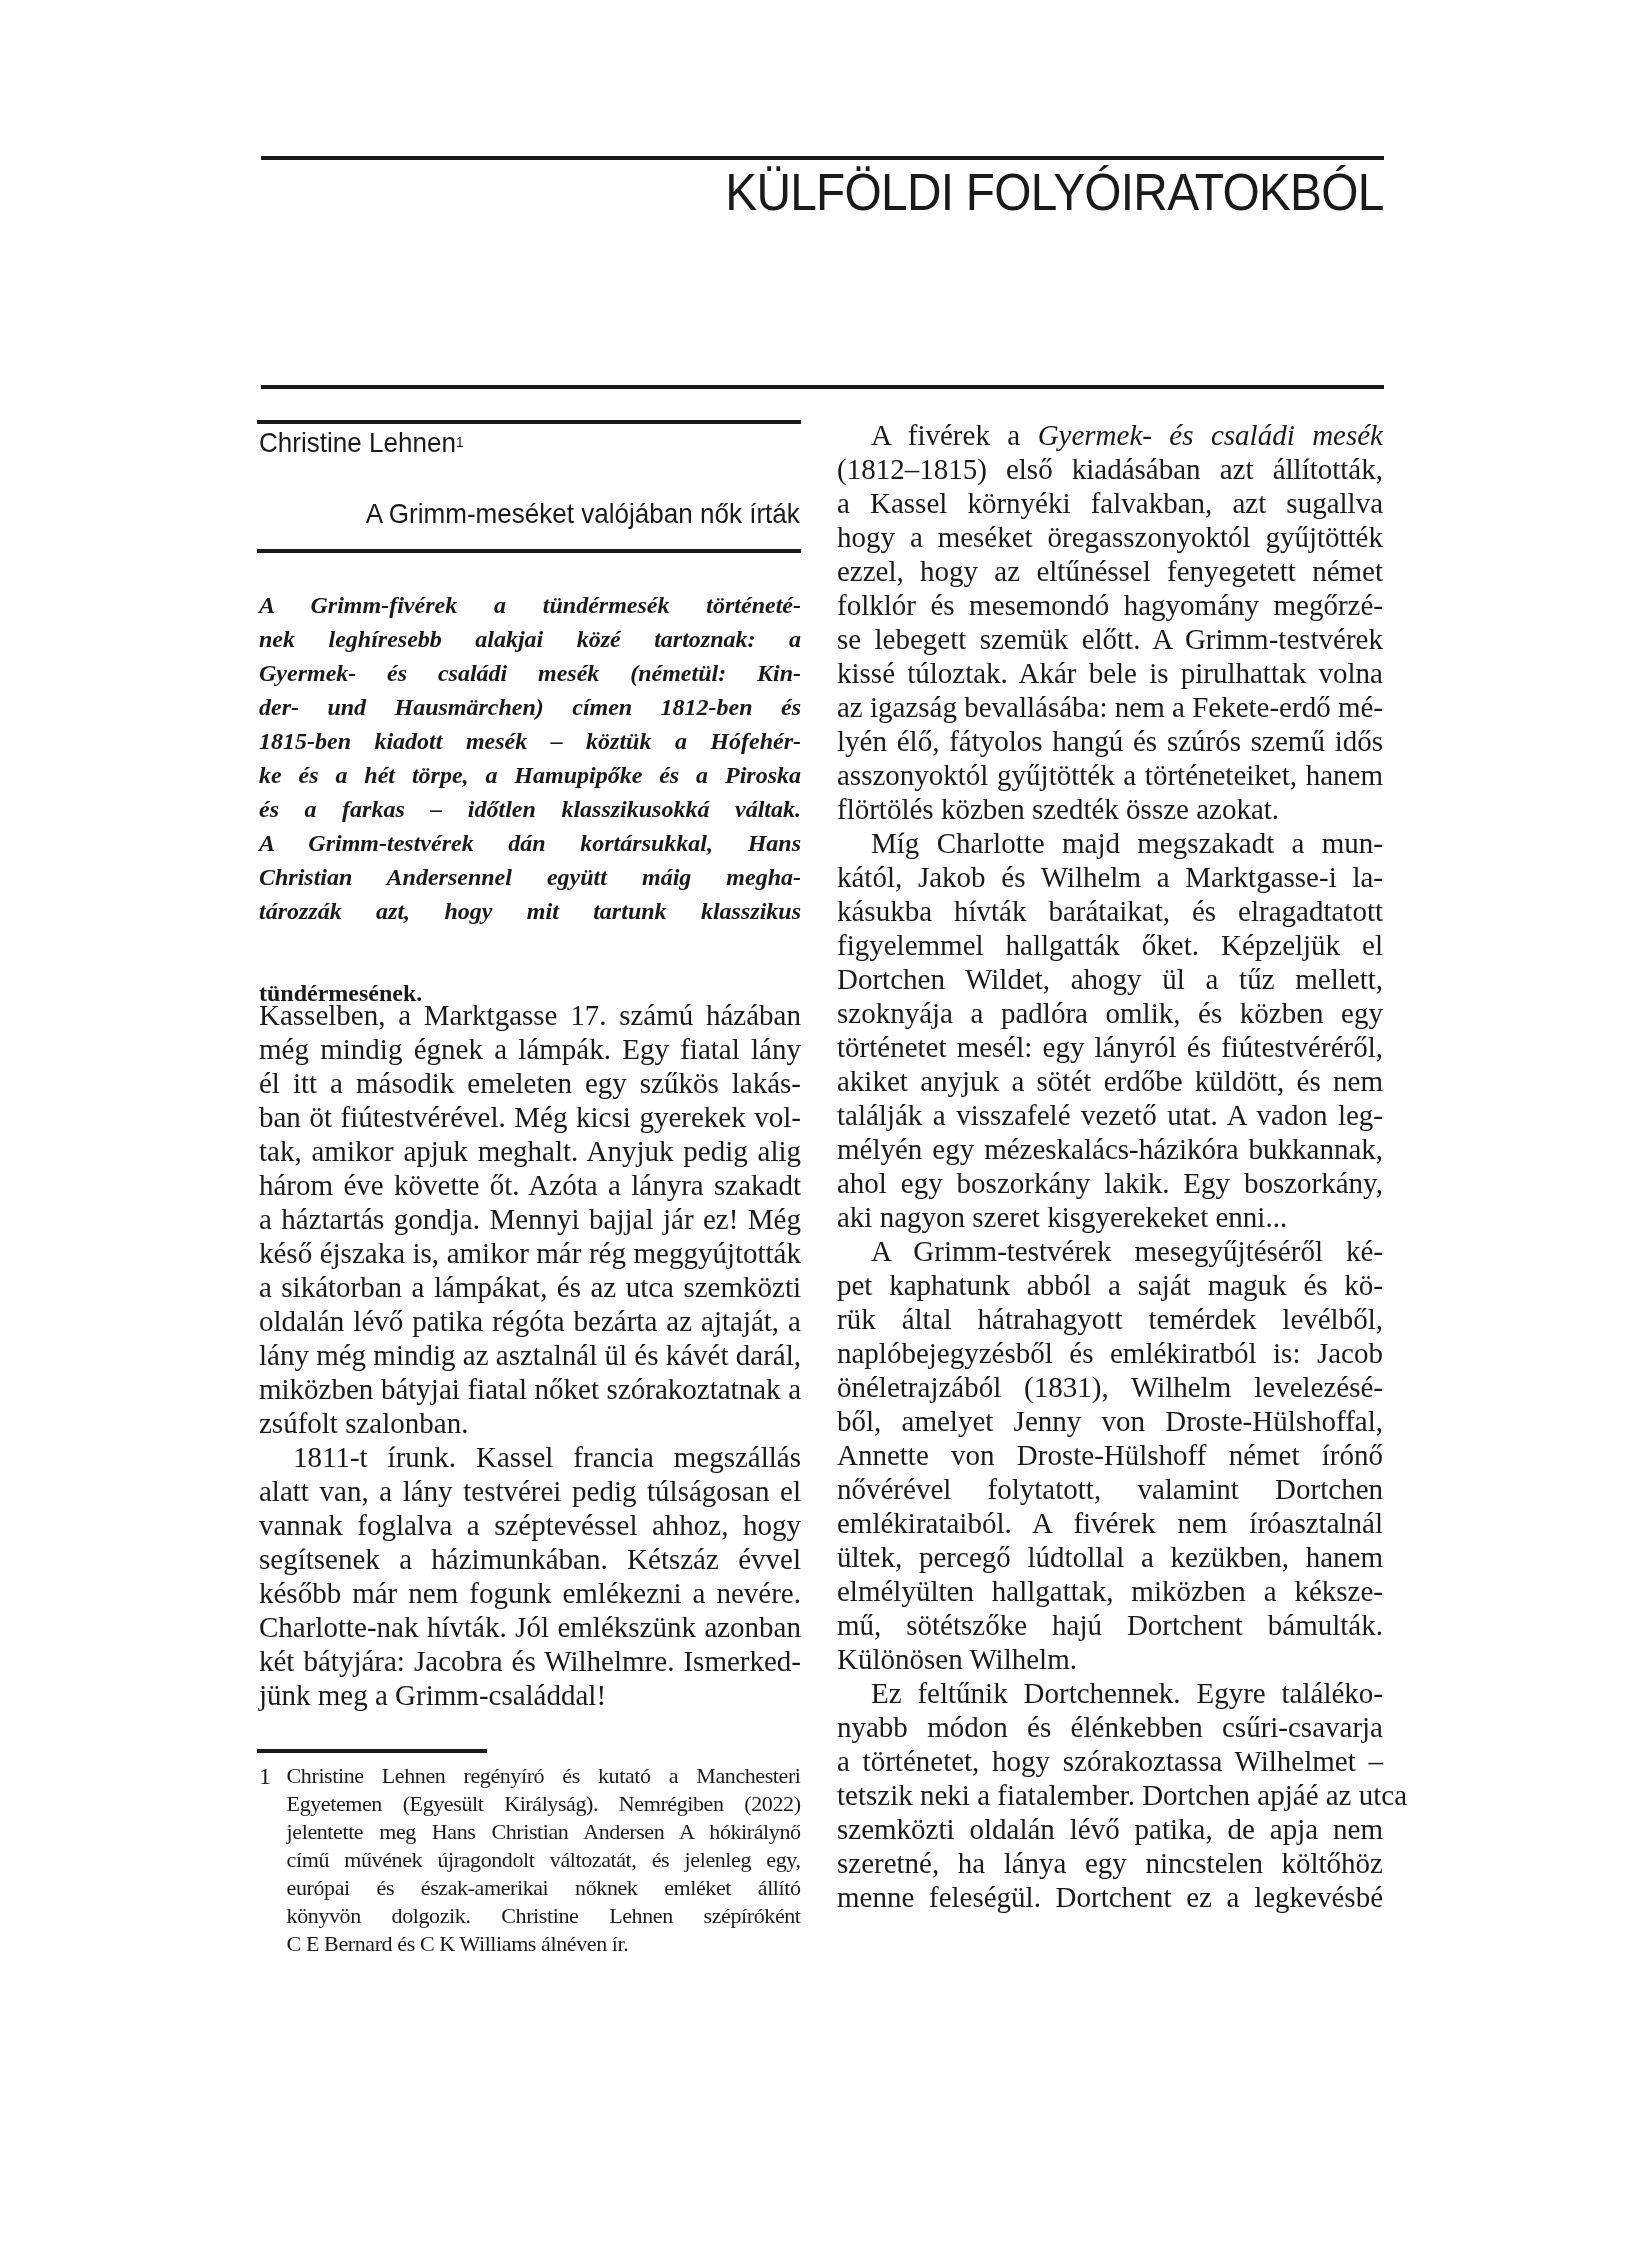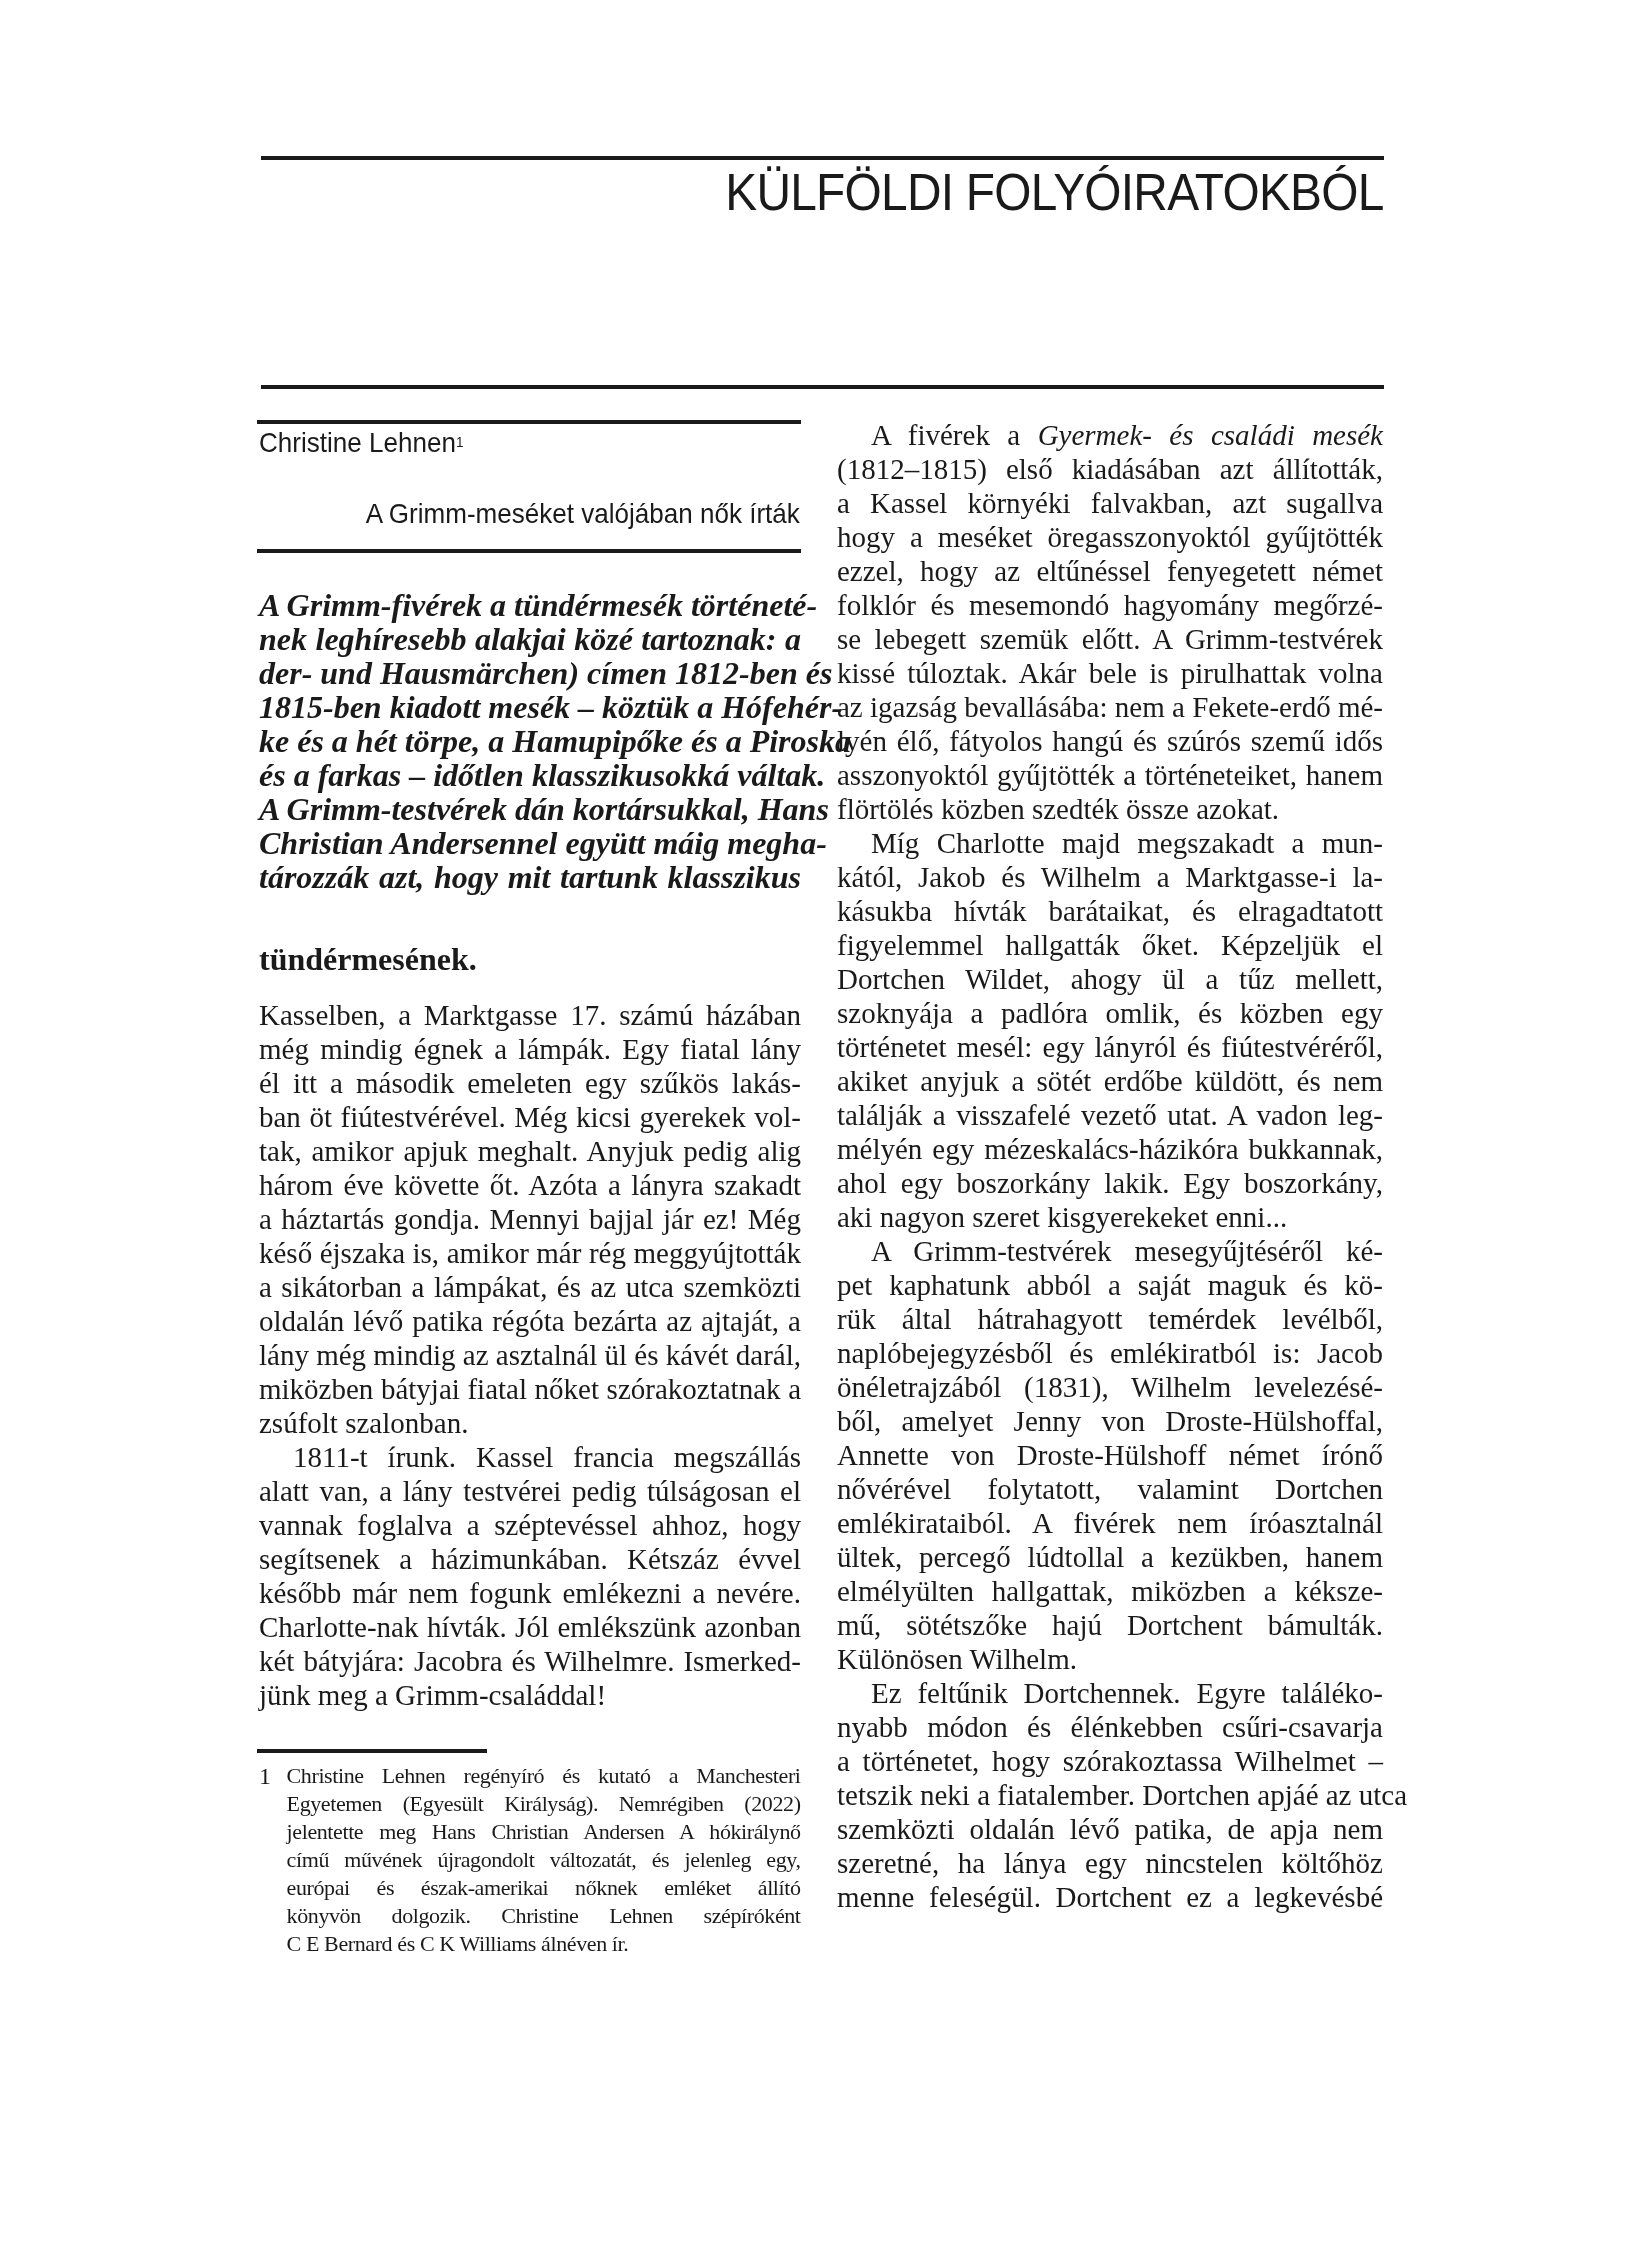--- a/index.html
+++ b/index.html
@@ -6,21 +6,21 @@
   body { width:1628px; height:2261px; position:relative; overflow:hidden; color:#1a1a1a; }
   .rule { position:absolute; background:#1a1a1a; }
   .title { position:absolute; right:244px; top:162px; font-family:"Liberation Sans", sans-serif; font-size:52px; line-height:61px; letter-spacing:-0.8px; transform:scaleX(0.92); transform-origin:right center; white-space:nowrap; }
   .author { position:absolute; left:259px; top:426px; font-family:"Liberation Sans", sans-serif; font-size:28px; line-height:34px; transform:scaleX(0.93); transform-origin:left center; white-space:nowrap; }
   .author sup { font-size:14.6px; vertical-align:top; position:relative; top:-1.5px; }
   .subtitle { position:absolute; right:828px; top:497px; font-family:"Liberation Sans", sans-serif; font-size:28px; line-height:34px; transform:scaleX(0.93); transform-origin:right center; white-space:nowrap; }
   .col { position:absolute; font-family:"Liberation Serif", serif; }
   .col .ln { display:block; height:34px; line-height:34px; font-size:29px; white-space:nowrap; text-align:justify; text-align-last:justify; }
   .col .ln.last { text-align-last:left; }
   .col .ln.indent { padding-left:34px; }
-  .abstract .ln { font-weight:bold; font-style:italic; font-size:32px; }
+  .abstract .ln { font-weight:bold; font-style:italic; font-size:24px; }
   .abstract .ln.upright { font-style:normal;margin-top:48px; }
   .left-col { left:259px; width:542px; }
   .right-col { left:837px; width:546px; }
   .foot { position:absolute; left:259px; width:542px; top:1762px; font-family:"Liberation Serif", serif; }
   .foot .fn-num { position:absolute; left:0; top:0; font-size:24px; line-height:28px; }
   .foot .fn-body { position:absolute; left:27.6px; width:514px; top:0; }
   .foot .ln { display:block; height:28px; line-height:28px; font-size:22px; white-space:nowrap; text-align:justify; text-align-last:justify; letter-spacing:-0.4px; }
   .foot .ln.last { text-align-last:left; }
   em { font-style:italic; }
 </style>
@@ -32,20 +32,21 @@
 <div class="rule" style="left:261px; top:385px; width:1123px; height:3.8px;"></div>
 
 <div class="rule" style="left:257px; top:420px; width:544px; height:3.8px;"></div>
 <div class="author"><span>Christine Lehnen</span><sup>1</sup></div>
 <div class="subtitle">A Grimm-meséket valójában nők írták</div>
 <div class="rule" style="left:257px; top:549px; width:544px; height:3.8px;"></div>
 
 <div class="col left-col abstract" style="top:588px;">
   <span class="ln">A Grimm-fivérek a tündérmesék történeté-</span>
   <span class="ln">nek leghíresebb alakjai közé tartoznak: a</span>
+  <span class="ln">Gyermek- és családi mesék (németül: Kin-</span>
   <span class="ln">der- und Hausmärchen) címen 1812-ben és</span>
   <span class="ln">1815-ben kiadott mesék – köztük a Hófehér-</span>
   <span class="ln">ke és a hét törpe, a Hamupipőke és a Piroska</span>
   <span class="ln">és a farkas – időtlen klasszikusokká váltak.</span>
   <span class="ln">A Grimm-testvérek dán kortársukkal, Hans</span>
   <span class="ln">Christian Andersennel együtt máig megha-</span>
   <span class="ln">tározzák azt, hogy mit tartunk klasszikus</span>
   <span class="ln last upright">tündérmesének.</span>
 </div>
 

